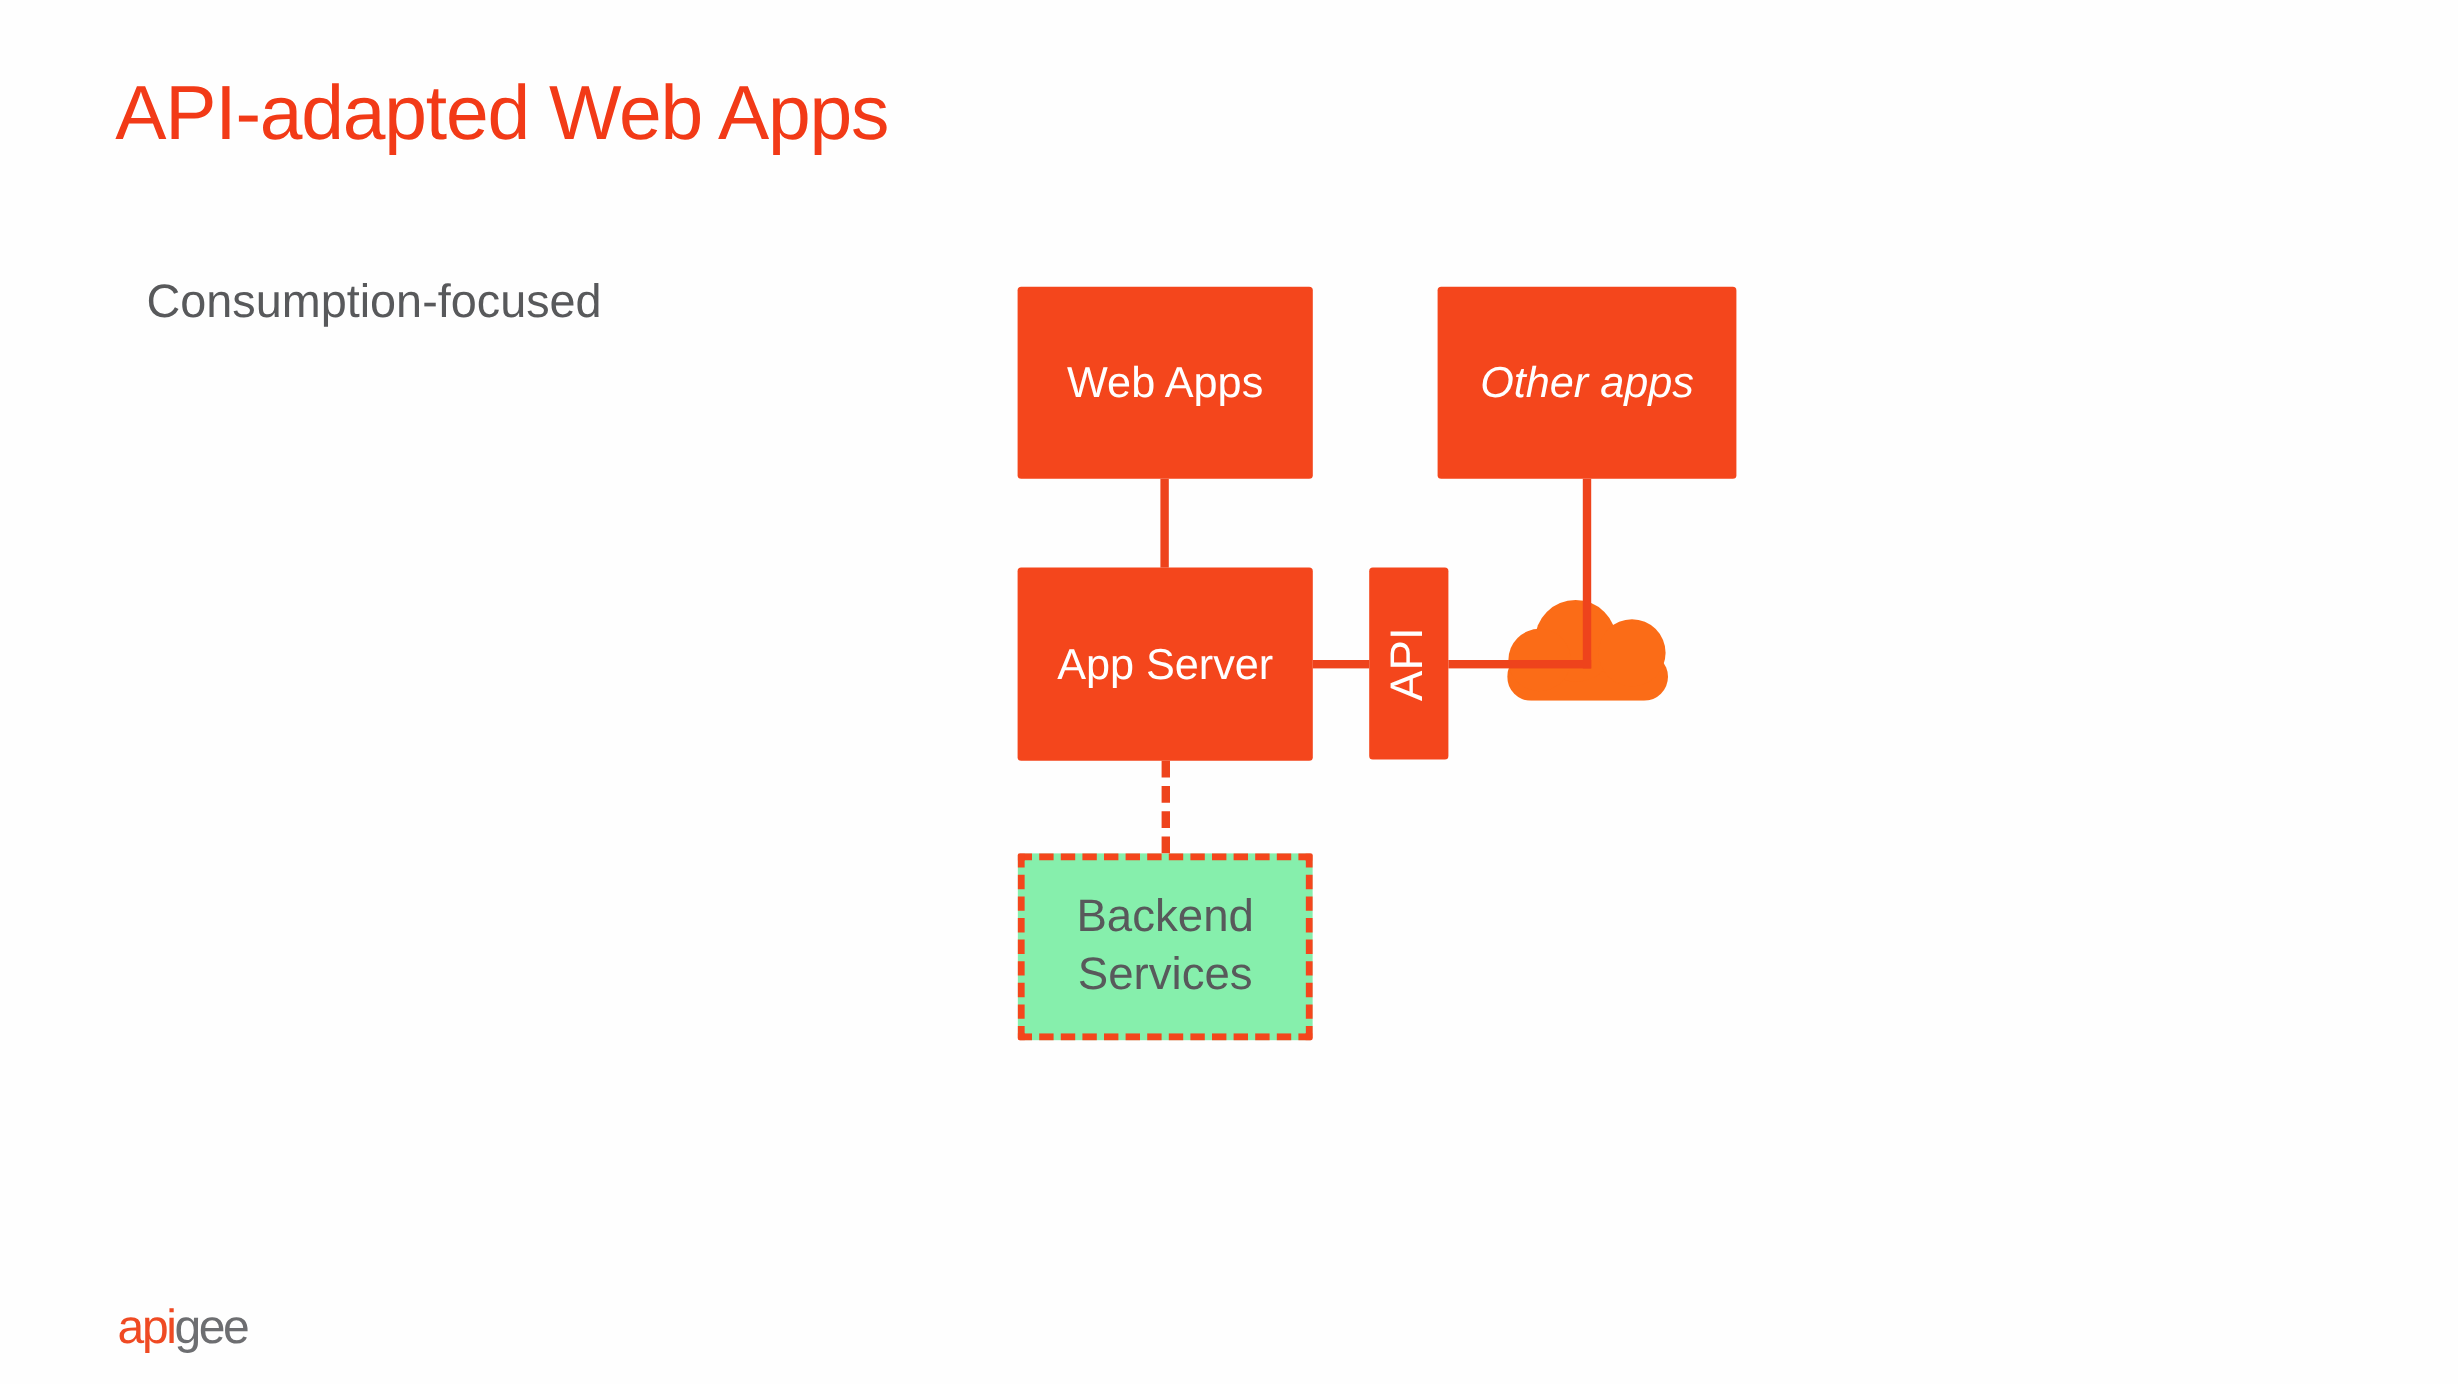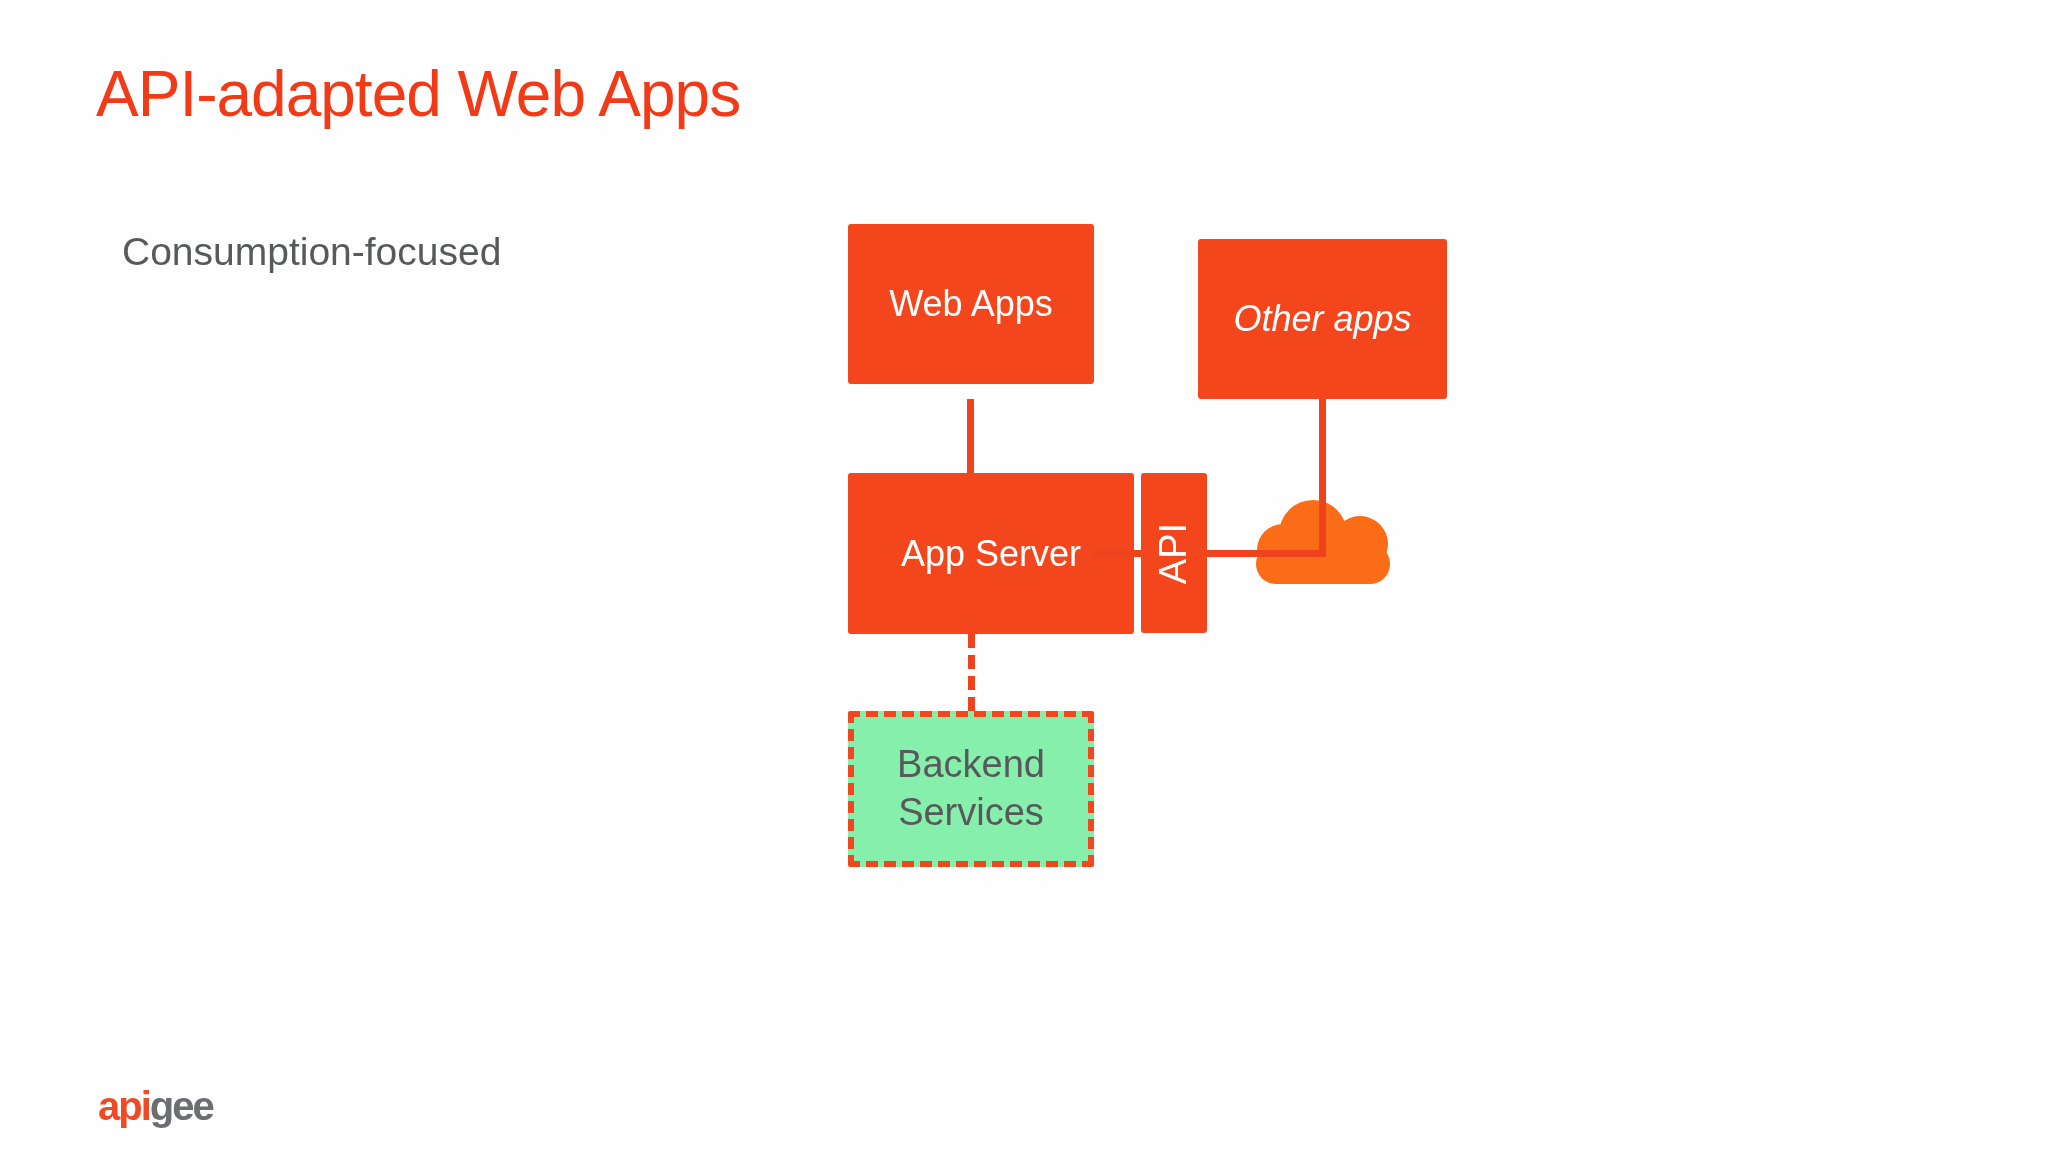--- a/index.html
+++ b/index.html
@@ -33,23 +33,23 @@
     position: absolute;
     background: var(--box);
     color: #ffffff;
     display: flex;
     align-items: center;
     justify-content: center;
     font-size: 36px;
     border-radius: 3px;
     z-index: 2;
   }
-  .node-web-apps   { left: 848px;  top: 224px; width: 246px; height: 160px; text-align: right; }
+  .node-web-apps   { left: 848px;  top: 239px; width: 246px; height: 160px; text-align: right; }
   .node-other-apps { left: 1198px; top: 239px; width: 249px; height: 160px; font-style: italic; }
-  .node-app-server { left: 848px;  top: 473px; width: 286px; height: 161px; }
+  .node-app-server { left: 848px;  top: 473px; width: 246px; height: 161px; }
   .node-api        { left: 1141px; top: 473px; width: 66px;  height: 160px; }
   .node-api .vertical-label {
     transform: rotate(-90deg);
     white-space: nowrap;
     font-size: 38px;
   }
   .node-backend {
     left: 848px; top: 711px; width: 246px; height: 156px;
     background: #86efac;
     border: 6px dashed var(--box);
@@ -78,21 +78,21 @@
     position: absolute;
     left: 1256px; top: 500px; width: 134px; height: 84px;
     z-index: 1;
   }
   .cloud svg { display: block; width: 134px; height: 84px; }
   .cloud svg * { fill: var(--cloud); }
   .apigee-logo {
     position: absolute;
     left: 98px; top: 1086px;
     font-size: 40px;
-    font-weight: bold;
+    font-weight: normal;
     letter-spacing: -2px;
     line-height: 1;
     white-space: nowrap;
   }
   .logo-api { color: var(--logoOrange); }
   .logo-gee { color: var(--logoGray); }
 </style>
 </head>
 <body>
 

